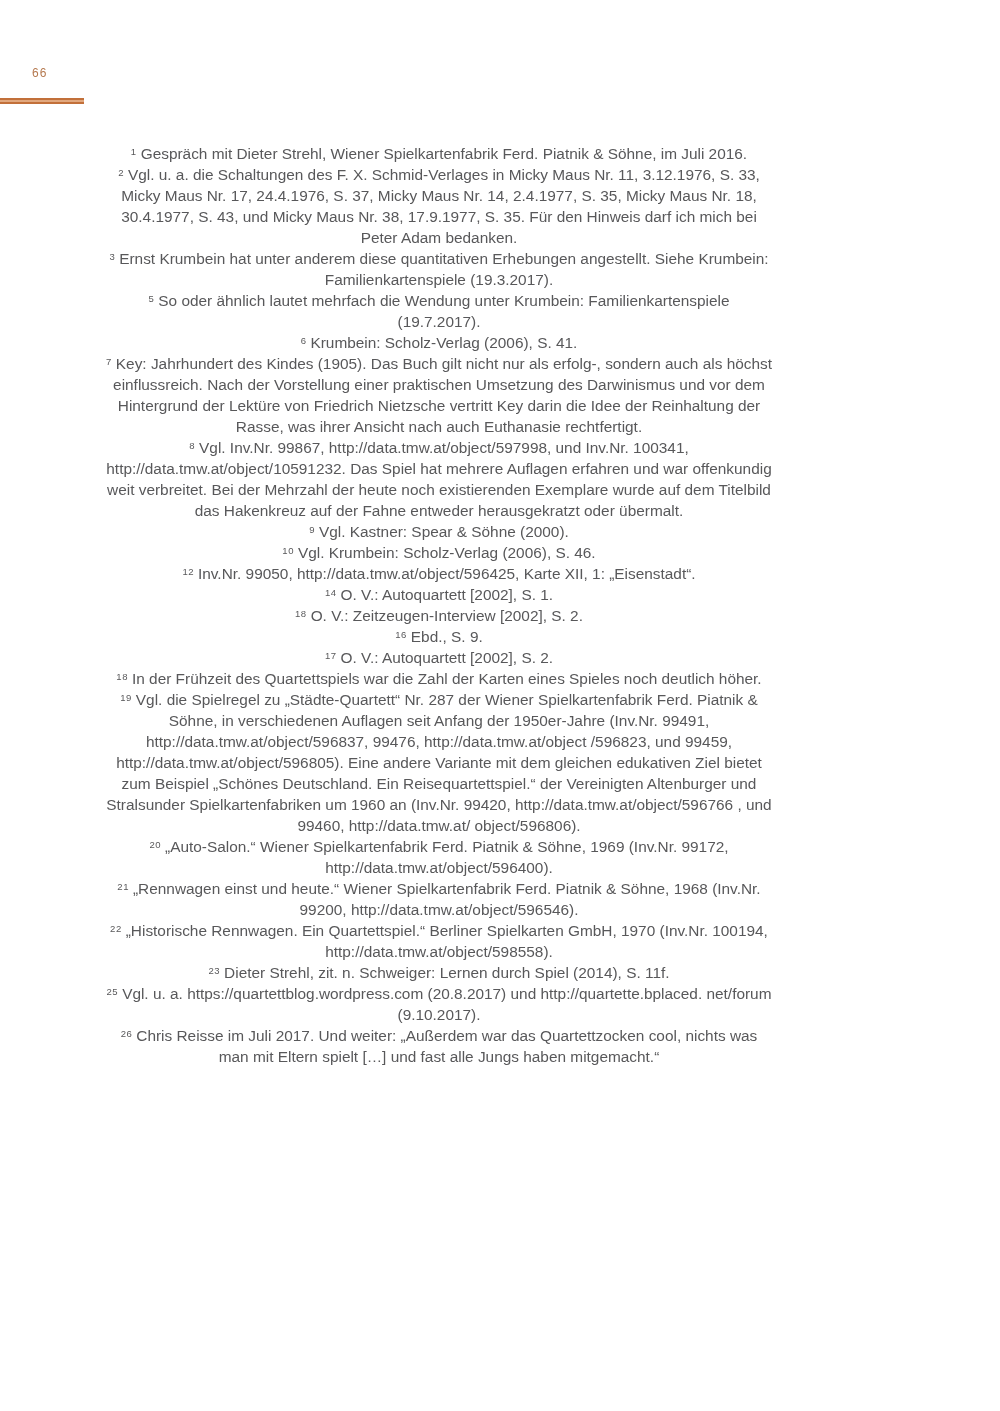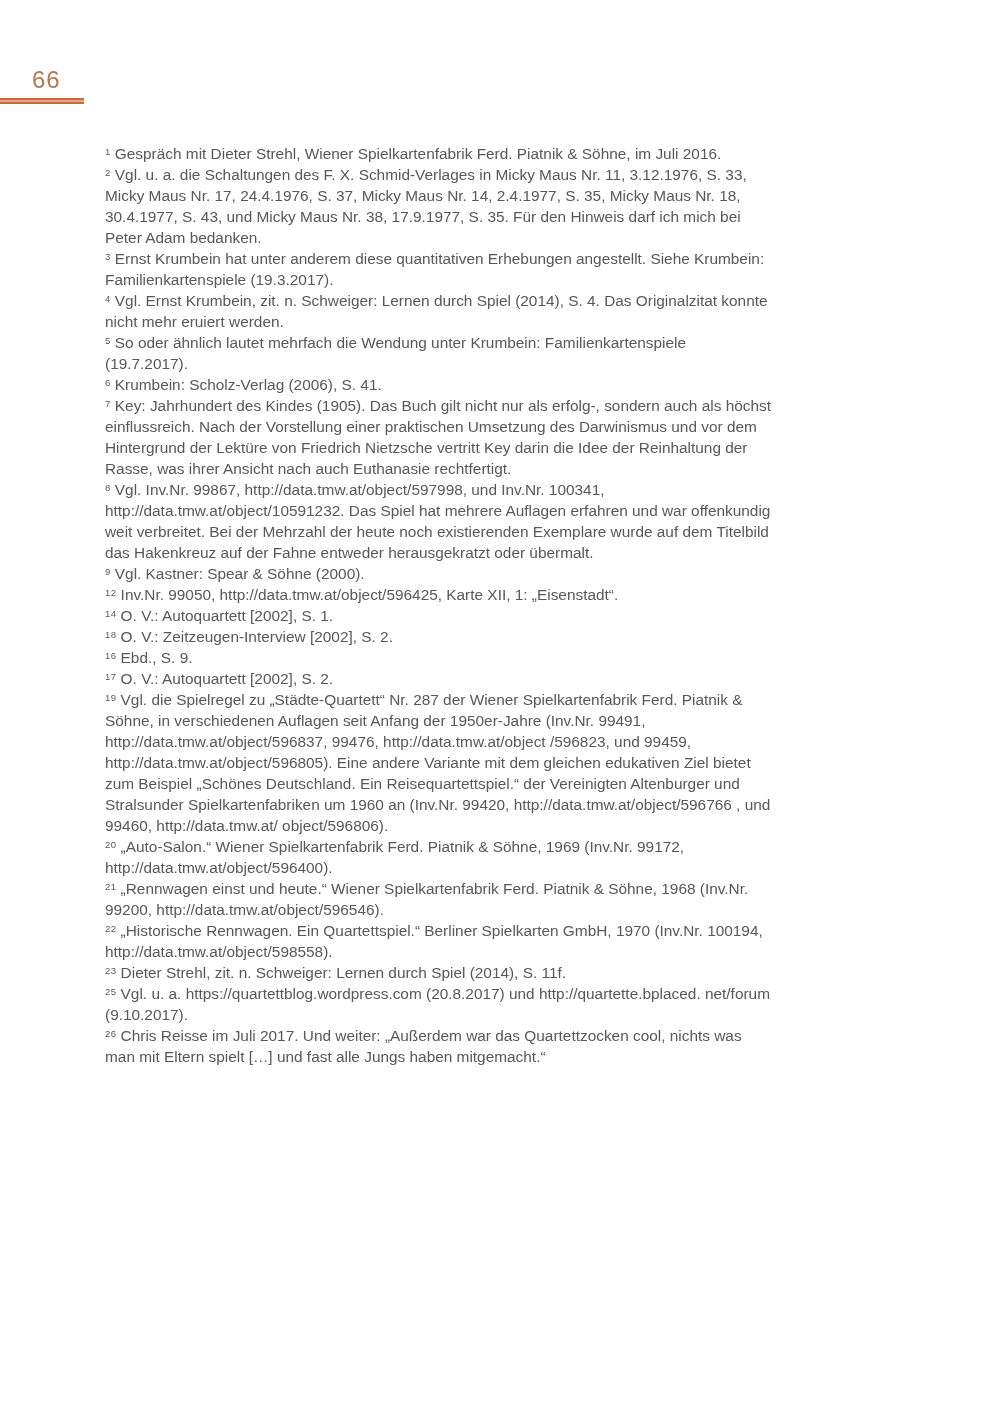--- a/index.html
+++ b/index.html
@@ -18,21 +18,21 @@
     width: 1000px;
     height: 1411px;
     background: var(--bg);
     overflow: hidden;
   }
 
   .page-number {
     position: absolute;
     left: 32px;
     top: 66px;
-    font-size: 24px;
+    font-size: 12px;
     font-weight: 300;
     letter-spacing: 1px;
     color: var(--pagenum);
   }
 
   .header-rule {
     position: absolute;
     left: 0;
     top: 98px;
     width: 84px;
@@ -44,21 +44,21 @@
 
   .endnotes {
     position: absolute;
     left: 105px;
     top: 143px;
     width: 668px;
     color: var(--text);
     font-size: 15.4px;
     line-height: 21px;
     font-weight: 300;
-    text-align: left;
+    text-align: center;
   }
 
   .footnote-list { list-style: none; }
 
   .footnote {
     overflow-wrap: anywhere;
   }
 
   .fn-num {
     font-size: 0.62em;
@@ -87,23 +87,20 @@
   </li>
 
   <li class="footnote">
     <sup class="fn-num">2</sup><span class="fn-text">Vgl. u. a. die Schaltungen des F. X. Schmid-Verlages in Micky Maus Nr. 11, 3.12.1976, S. 33, Micky Maus Nr. 17, 24.4.1976, S. 37, Micky Maus Nr. 14, 2.4.1977, S. 35, Micky Maus Nr. 18, 30.4.1977, S. 43, und Micky Maus Nr. 38, 17.9.1977, S. 35. Für den Hinweis darf ich mich bei Peter Adam bedanken.</span>
   </li>
 
   <li class="footnote">
     <sup class="fn-num">3</sup><span class="fn-text">Ernst Krumbein hat unter anderem diese quantitativen Erhebungen angestellt. Siehe Krumbein: Familienkartenspiele (19.3.2017).</span>
   </li>
 
-  <li class="footnote">
-    <sup class="fn-num">4</sup><span class="fn-text">Vgl. Ernst Krumbein, zit. n. Schweiger: Lernen durch Spiel (2014), S. 4. Das Originalzitat konnte nicht mehr eruiert werden.</span>
-  </li>
 
   <li class="footnote">
     <sup class="fn-num">5</sup><span class="fn-text">So oder ähnlich lautet mehrfach die Wendung unter Krumbein: Familienkartenspiele (19.7.2017).</span>
   </li>
 
   <li class="footnote">
     <sup class="fn-num">6</sup><span class="fn-text">Krumbein: Scholz-Verlag (2006), S. 41.</span>
   </li>
 
   <li class="footnote">
@@ -111,20 +108,23 @@
   </li>
 
   <li class="footnote">
     <sup class="fn-num">8</sup><span class="fn-text">Vgl. Inv.Nr. 99867, http://data.tmw.at/object/597998, und Inv.Nr. 100341, http://data.tmw.at/object/10591232. Das Spiel hat mehrere Auflagen erfahren und war offenkundig weit verbreitet. Bei der Mehrzahl der heute noch existierenden Exemplare wurde auf dem Titelbild das Hakenkreuz auf der Fahne entweder herausgekratzt oder übermalt.</span>
   </li>
 
   <li class="footnote">
     <sup class="fn-num">9</sup><span class="fn-text">Vgl. Kastner: Spear &amp; Söhne (2000).</span>
   </li>
 
+  <li class="footnote">
+    <sup class="fn-num">10</sup><span class="fn-text">Vgl. Krumbein: Scholz-Verlag (2006), S. 46.</span>
+  </li>
 
 
   <li class="footnote">
     <sup class="fn-num">12</sup><span class="fn-text">Inv.Nr. 99050, http://data.tmw.at/object/596425, Karte XII, 1: „Eisenstadt“.</span>
   </li>
 
 
   <li class="footnote">
     <sup class="fn-num">14</sup><span class="fn-text">O. V.: Autoquartett [2002], S. 1.</span>
   </li>
@@ -134,20 +134,23 @@
   </li>
 
   <li class="footnote">
     <sup class="fn-num">16</sup><span class="fn-text">Ebd., S. 9.</span>
   </li>
 
   <li class="footnote">
     <sup class="fn-num">17</sup><span class="fn-text">O. V.: Autoquartett [2002], S. 2.</span>
   </li>
 
+  <li class="footnote">
+    <sup class="fn-num">18</sup><span class="fn-text">In der Frühzeit des Quartettspiels war die Zahl der Karten eines Spieles noch deutlich höher.</span>
+  </li>
 
   <li class="footnote">
     <sup class="fn-num">19</sup><span class="fn-text">Vgl. die Spielregel zu „Städte-Quartett“ Nr. 287 der Wiener Spielkartenfabrik Ferd. Piatnik &amp; Söhne, in verschiedenen Auflagen seit Anfang der 1950er-Jahre (Inv.Nr. 99491, http://data.tmw.at/object/596837, 99476, http://data.tmw.at/object /596823, und 99459, http://data.tmw.at/object/596805). Eine andere Variante mit dem gleichen edukativen Ziel bietet zum Beispiel „Schönes Deutschland. Ein Reisequartettspiel.“ der Vereinigten Altenburger und Stralsunder Spielkartenfabriken um 1960 an (Inv.Nr. 99420, http://data.tmw.at/object/596766 , und 99460, http://data.tmw.at/ object/596806).</span>
   </li>
 
   <li class="footnote">
     <sup class="fn-num">20</sup><span class="fn-text">„Auto-Salon.“ Wiener Spielkartenfabrik Ferd. Piatnik &amp; Söhne, 1969 (Inv.Nr. 99172, http://data.tmw.at/object/596400).</span>
   </li>
 
   <li class="footnote">

